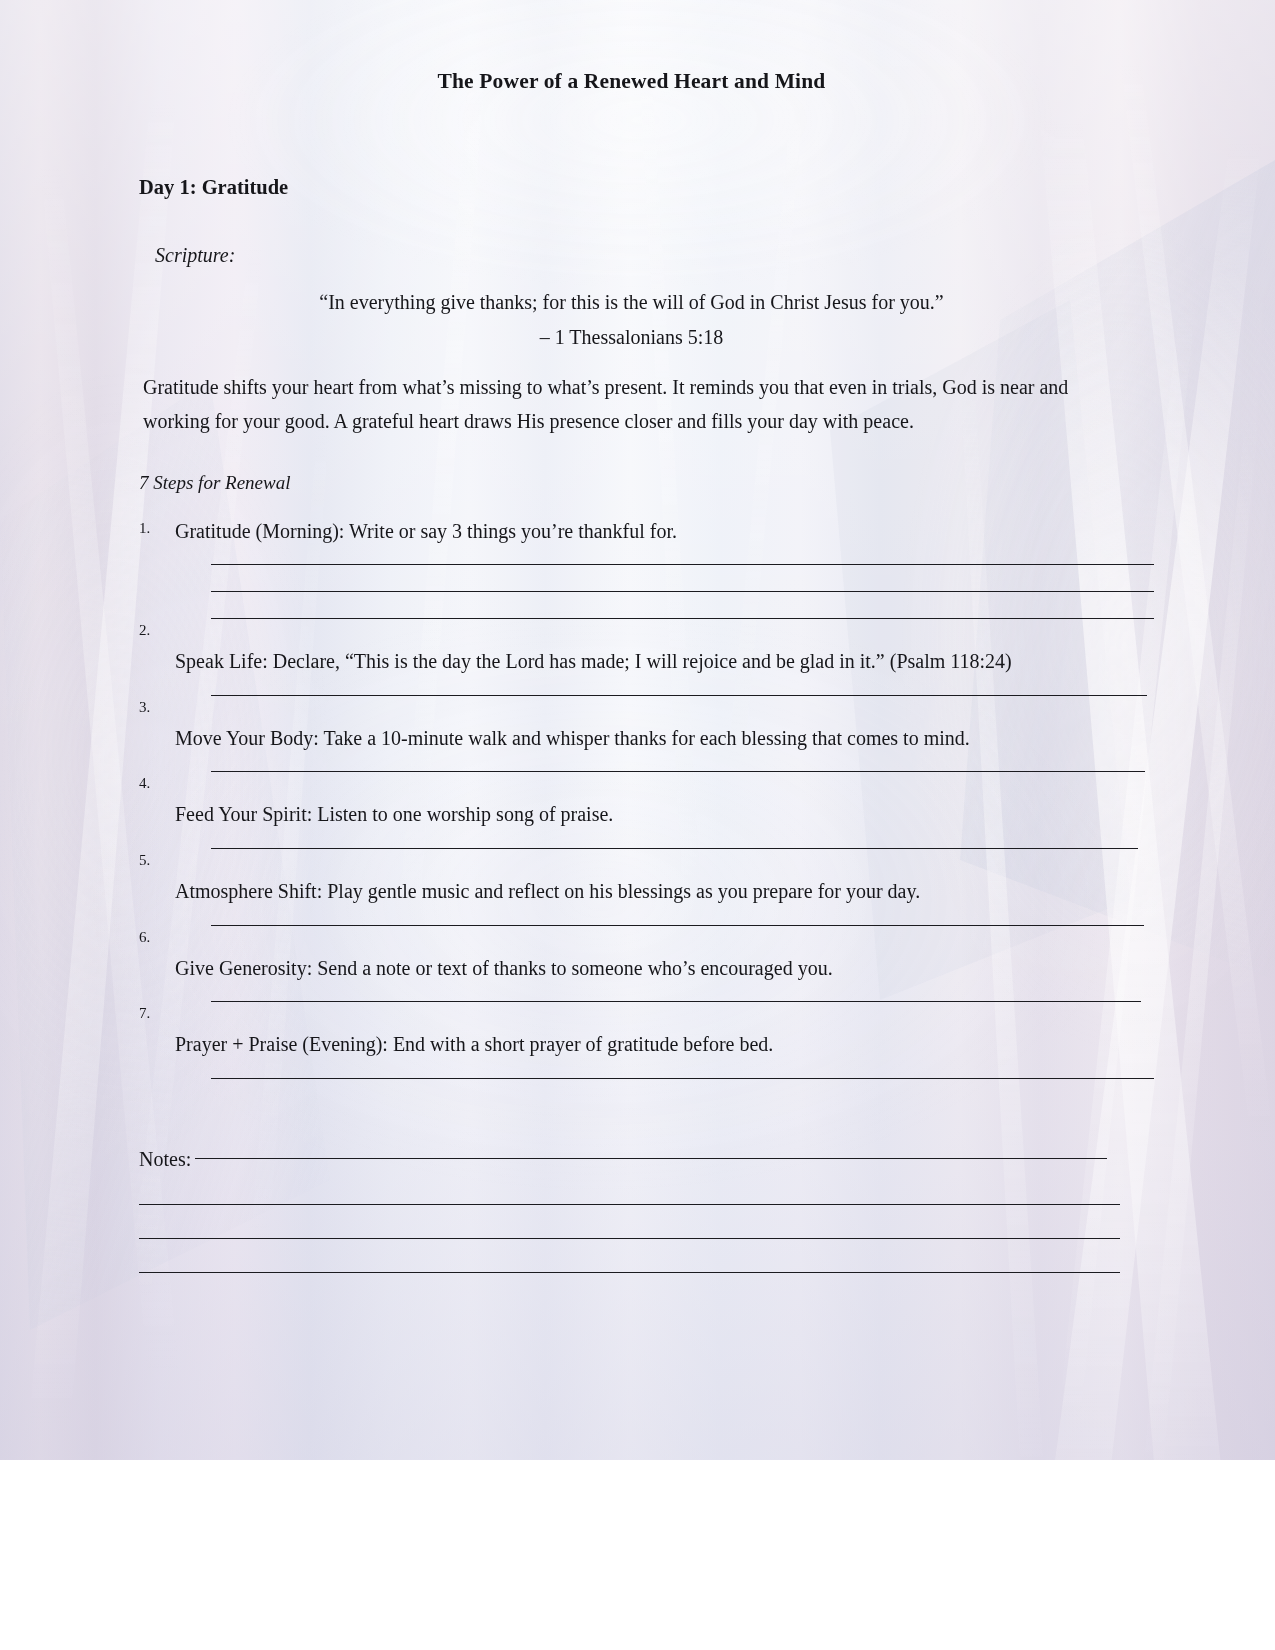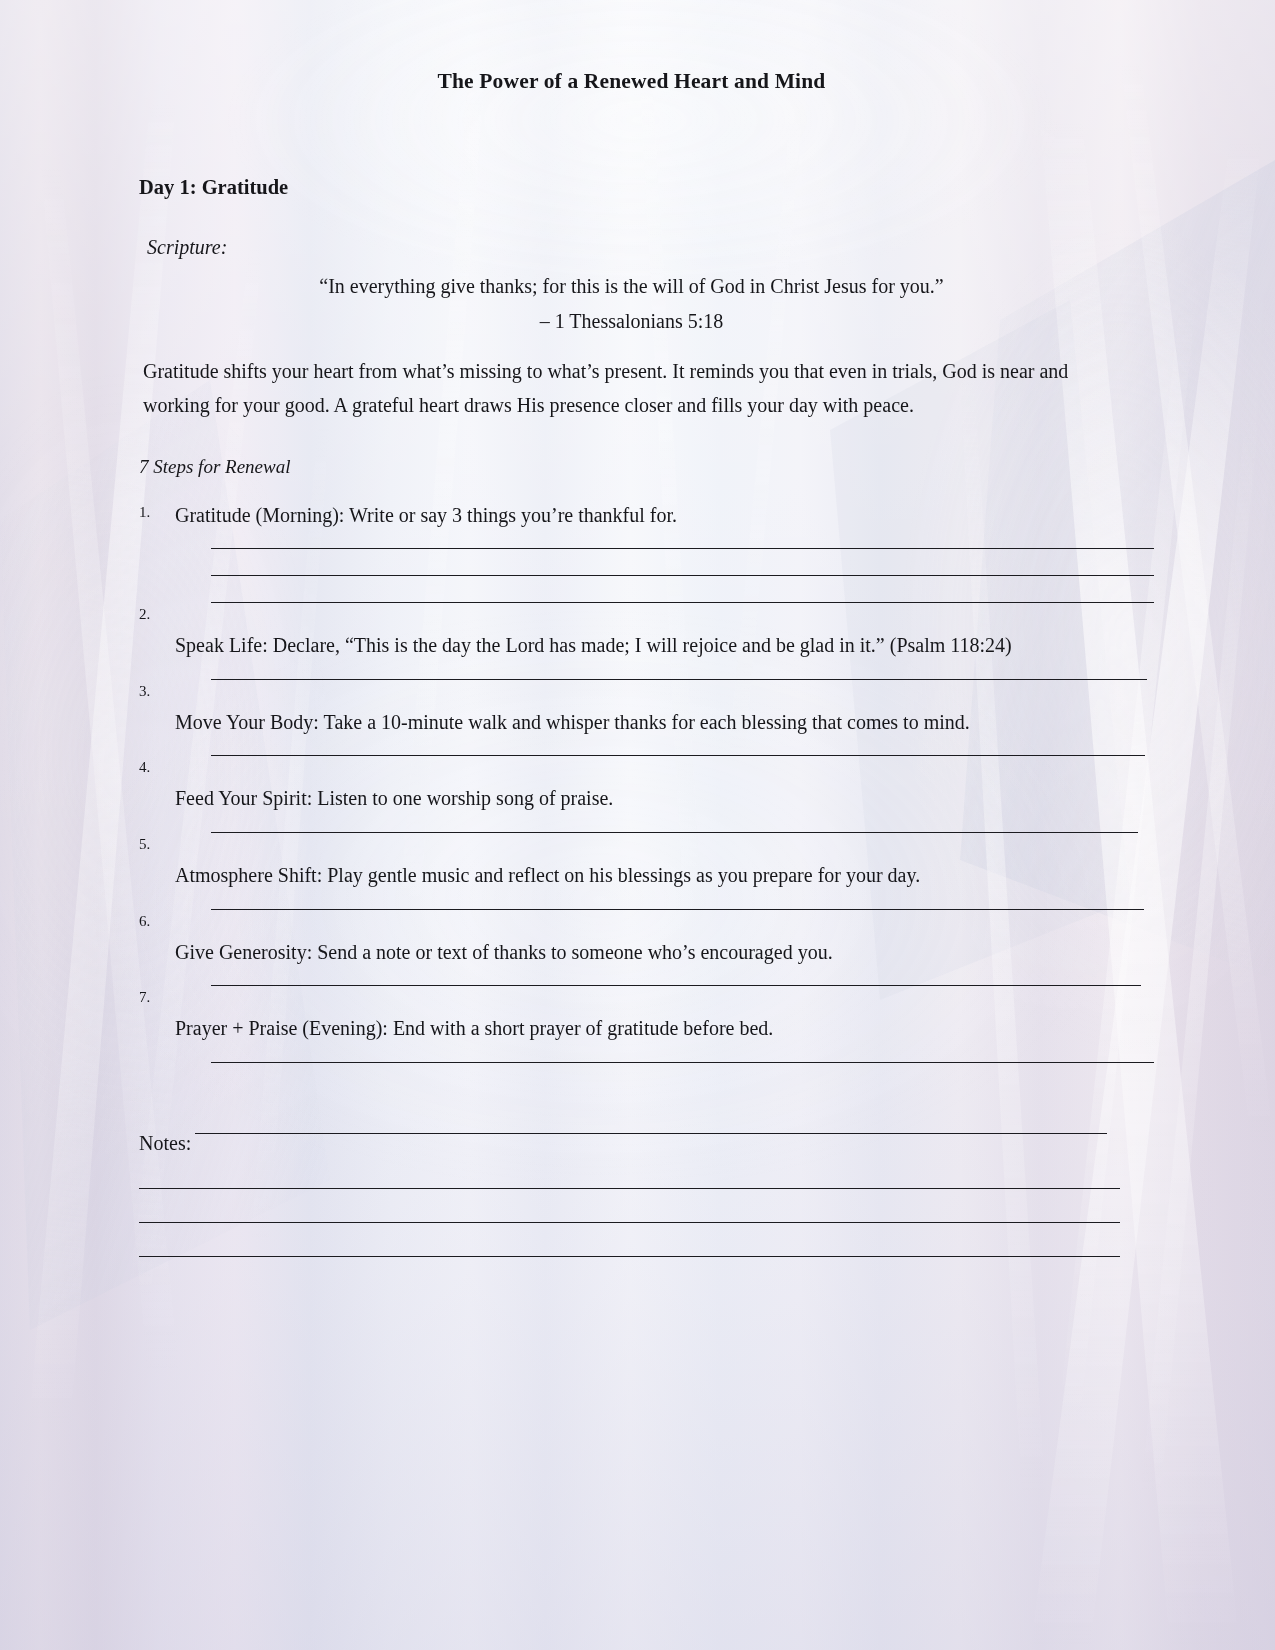--- a/index.html
+++ b/index.html
@@ -11,21 +11,21 @@
     height: 1650px;
     font-family: "Liberation Serif", "DejaVu Serif", serif;
     color: #16161a;
     overflow: hidden;
   }
 
   
   .page {
     position: relative;
     width: 1275px;
-    height: 1650px;
+    height: 1460px;
     overflow: hidden;
     background:
       linear-gradient(90deg,
         #ded9e6 0px,
         #e6dfe9 40px,
         #ded7e4 95px,
         #e8e4ef 160px,
         #efeaf3 235px,
         #e4e6f1 310px,
         #eef0f7 390px,
@@ -86,21 +86,21 @@
     font-weight: bold;
     font-size: 20.5px;
     margin: 0;
     padding-top: 79px;
     line-height: 1.3;
   }
 
   .label-italic {
     font-style: italic;
     font-size: 20px;
-    margin: 8px;
+    margin: 16px;
     padding-top: 25px;
     line-height: 1.38;
   }
 
   .body-line {
     font-size: 20px;
     margin: 0;
     line-height: 1.72;
     text-align: center;
   }
@@ -167,21 +167,21 @@
   .rule-w-e    { width: 933px; }
   .rule-w-f    { width: 930px; }
   .rule-w-g    { width: 943px; }
 
   
   .notes {
     padding-top: 70px;
   }
   .notes-row {
     display: flex;
-    align-items: flex-start;
+    align-items: center;
   }
   .notes-label {
     font-size: 20px;
     line-height: 1;
     padding-bottom: 2px;
     white-space: nowrap;
   }
   .notes-first-rule {
     flex: 0 0 auto;
     width: 912px;

